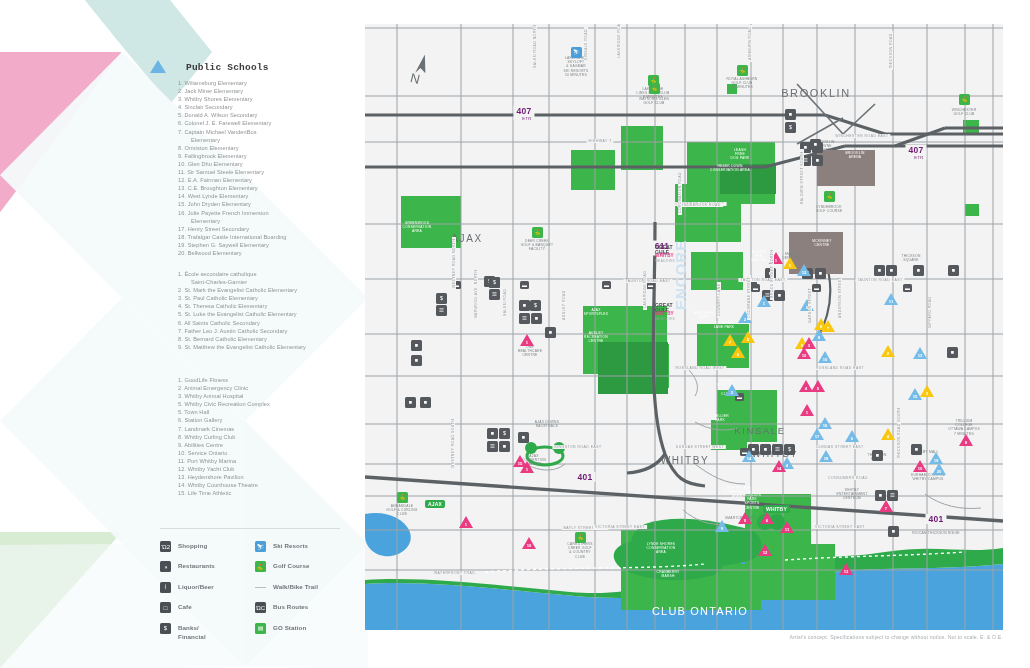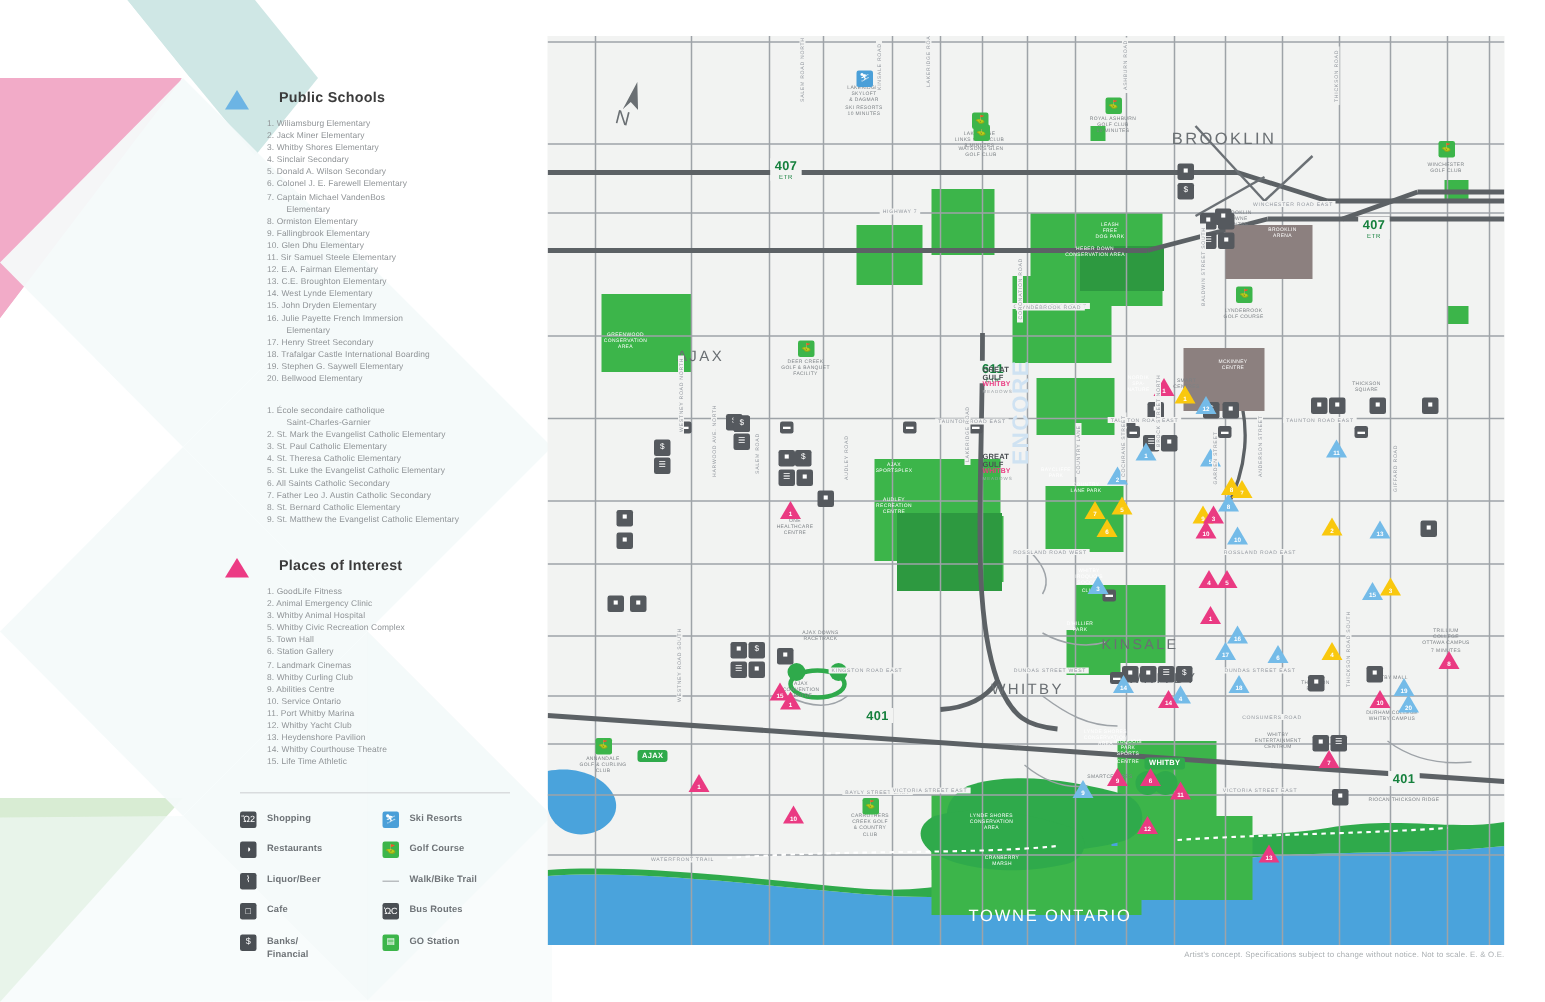--- a/index.html
+++ b/index.html
@@ -8,21 +8,21 @@
     background:#ffffff;
     font-family:"Liberation Sans", sans-serif;
     -webkit-font-smoothing:antialiased;
   }
   
   #deco{position:absolute;left:0;top:0;width:370px;height:668px;overflow:hidden;}
   #deco svg{display:block;}
   
   #legend{position:absolute;left:150px;top:0;width:215px;height:668px;}
   .lg-block{position:absolute;left:0;width:215px;}
-  .lg-head{display:flex;align-items:center;}
+  .lg-head{display:flex;align-items:flex-end;font-family:Liberation Mono, monospace;}
   .tri{width:0;height:0;border-left:8px solid transparent;border-right:8px solid transparent;flex:none;margin-top:2px;}
   .tri.blue{border-bottom:13px solid #6cb4e4;}
   .tri.yellow{border-bottom:13px solid #fcd116;}
   .tri.pink{border-bottom:13px solid #ec3b84;}
   .lg-title{margin-left:20px;font-size:9.5px;font-weight:bold;color:#3b3b3b;letter-spacing:.2px;}
   .lg-list{margin:6px 0 0 28px;padding:0;list-style:none;}
   .lg-list li{font-size:5.6px;line-height:8.1px;color:#8f9396;white-space:nowrap;letter-spacing:.08px;}
   .lg-list li.cont{padding-left:13px;}
   
   #iconlegend{position:absolute;left:160px;top:528px;width:200px;}
@@ -53,21 +53,21 @@
   .msq{position:absolute;width:11px;height:11px;background:#55595e;border-radius:1.5px;color:#fff;font-size:5.5px;display:flex;align-items:center;justify-content:center;line-height:1;}
   .mgo{position:absolute;width:11px;height:11px;background:#3cb54a;border-radius:1.5px;color:#fff;font-size:5.5px;display:flex;align-items:center;justify-content:center;line-height:1;}
   .mbl{position:absolute;width:11px;height:11px;background:#4a9fd8;border-radius:1.5px;color:#fff;font-size:5.5px;display:flex;align-items:center;justify-content:center;line-height:1;}
   .bus{position:absolute;width:9px;height:8px;background:#55595e;border-radius:1.5px;color:#fff;font-size:5px;display:flex;align-items:center;justify-content:center;}
   .brand{position:absolute;line-height:4.6px;}
   .brand .g{font-size:5px;font-weight:bold;color:#4b4f53;letter-spacing:.1px;}
   .brand .w{font-size:4.6px;font-weight:bold;color:#ea3a82;letter-spacing:.1px;}
   .brand .m{font-size:3px;color:#9aa0a4;letter-spacing:.6px;}
   .encore{position:absolute;font-size:15px;font-weight:bold;color:#cfe2f2;letter-spacing:1px;
      transform:rotate(-90deg);transform-origin:left top;white-space:nowrap;}
-  .hwy{position:absolute;text-align:center;color:#15803d;}
+  .hwy{position:absolute;text-align:right;color:#701a75;}
   .hwy b{display:block;font-size:8.5px;font-weight:bold;letter-spacing:.3px;}
   .hwy i{display:block;font-size:4px;font-style:normal;letter-spacing:.4px;}
   .rdname{position:absolute;font-size:3.4px;color:#9499a0;letter-spacing:.5px;white-space:nowrap;}
   .rdname.v{transform:rotate(-90deg);transform-origin:left top;}
   .wmk{position:absolute;display:flex;align-items:center;}
   .wmk .tx{font-size:5px;font-weight:bold;color:#ffffff;background:#2faa4b;padding:1px 3px;border-radius:2px;letter-spacing:.2px;}
 </style>
 </head>
 <body>
 
@@ -138,24 +138,20 @@
         <li>4. St. Theresa Catholic Elementary</li>
         <li>5. St. Luke the Evangelist Catholic Elementary</li>
         <li>6. All Saints Catholic Secondary</li>
         <li>7. Father Leo J. Austin Catholic Secondary</li>
         <li>8. St. Bernard Catholic Elementary</li>
         <li>9. St. Matthew the Evangelist Catholic Elementary</li>
       </ul>
   </div>
 
   <div class="lg-block" style="top:370px;">
-    <div class="lg-head">
-      <span class="tri pink"></span>
-      <span class="lg-title">Places of Interest</span>
-    </div>
     <ul class="lg-list" id="poi-list">
         <li>1. GoodLife Fitness</li>
         <li>2. Animal Emergency Clinic</li>
         <li>3. Whitby Animal Hospital</li>
         <li>5. Whitby Civic Recreation Complex</li>
         <li>5. Town Hall</li>
         <li>6. Station Gallery</li>
         <li>7. Landmark Cinemas</li>
         <li>8. Whitby Curling Club</li>
         <li>9. Abilities Centre</li>
@@ -356,21 +352,21 @@
         <b>611</b>
         <i>ETR</i>
       </div>
       <div class="hwy" style="left: 220px; top: 453px; transform: translate(-50%, -50%); background: rgb(242, 243, 242); padding: 0px 3px;">
         <b>401</b>
       </div>
       <div class="hwy" style="left: 571px; top: 495px; transform: translate(-50%, -50%); background: rgb(242, 243, 242); padding: 0px 3px;">
         <b>401</b>
       </div>
       <div class="encore" style="left: 307px; top: 286px;">ENCORE</div>
-      <div style="position: absolute; left: 335px; top: 587px; font-size: 11px; color: rgb(255, 255, 255); letter-spacing: 1.2px; transform: translate(-50%, -50%);">TOWNE ONTARIO</div>
+      <div style="position: absolute; left: 335px; top: 587px; font-size: 11px; color: rgb(255, 255, 255); letter-spacing: 1.2px; transform: translate(-50%, -50%);">CLUB ONTARIO</div>
       <div class="brand" style="left: 290px; top: 221px;">
         <div class="g">GREAT</div>
         <div class="g">GULF</div>
         <div class="w">WHITBY</div>
         <div class="m">MEADOWS</div>
       </div>
       <div class="brand" style="left: 290px; top: 279px;">
         <div class="g">GREAT</div>
         <div class="g">GULF</div>
         <div class="w">WHITBY</div>

